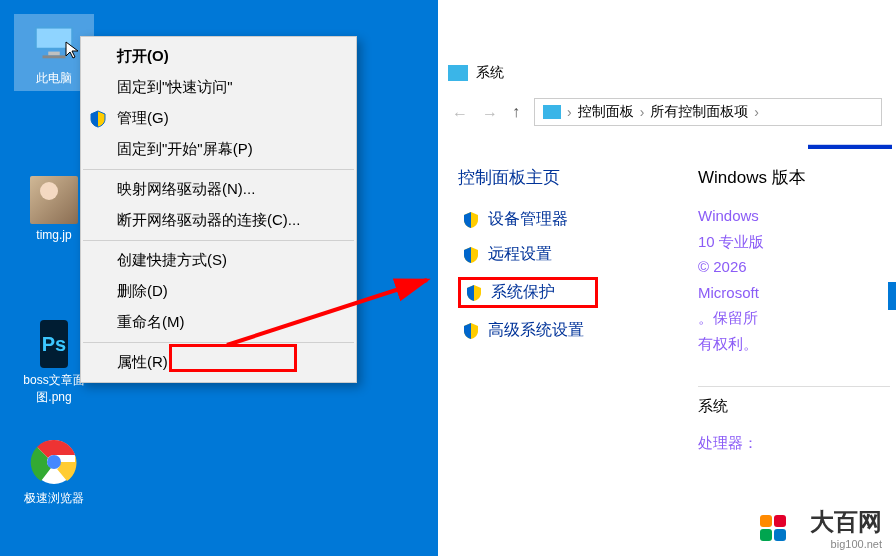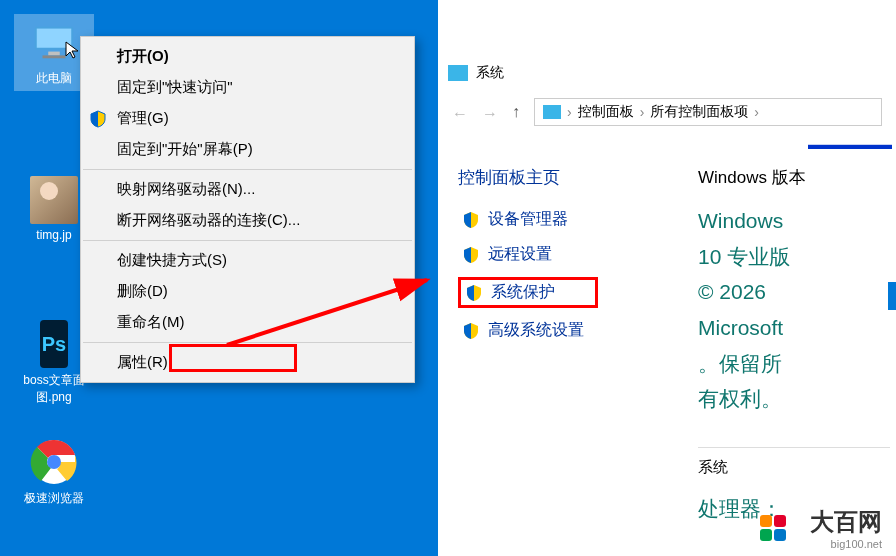--- a/index.html
+++ b/index.html
@@ -37,21 +37,21 @@
     .browser { left: 14px; top: 438px; }
     .pc-svg { width: 46px; height: 40px; }
     .photo-thumb { width: 48px; height: 48px; background: linear-gradient(135deg,#d0b896,#8a6d52); border-radius:2px; position:relative; overflow:hidden; }
     .photo-thumb::after{content:"";position:absolute;left:10px;top:6px;width:18px;height:18px;border-radius:50%;background:#f4d9c2;}
     .ps-icon { width:28px;height:48px;background:#001d33;display:flex;align-items:center;justify-content:center;color:#3cc7ff;font-weight:bold;font-size:20px;border-radius:4px;}
     .chrome-icon { width:48px;height:48px;position:relative; }
 
     .context-menu {
       position: absolute;
       left: 80px; top: 36px;
-      width: 335px;
+      width: 277px;
       background: #f2f2f2;
       border: 1px solid #ccc;
       box-shadow: 4px 4px 10px rgba(0,0,0,0.3);
       padding: 4px 0;
       font-size: 15px;
       color: #000;
     }
     .menu-item {
       display: flex;
       align-items: center;
@@ -134,21 +134,21 @@
     .shield {
       width: 18px; height: 18px;
     }
     .sysprot-box {
       border: 3px solid #ff0000;
       width: 140px;
     }
     .right-panel { flex: 1; padding-left: 10px; }
     .section-title { font-size: 17px; color: #000; margin-bottom: 14px; }
     .partial-link { color:#0033cc; text-align:right; padding-right:4px; height:20px; overflow:hidden;}
-    .info-block { color: #0f766e; font-size: 21px; line-height: 1.7; margin-bottom: 30px; }
+    .info-block { color: #8b5cf6; font-size: 15px; line-height: 1.7; margin-bottom: 30px; }
     .hr-light { border:none; border-top:1px solid #ddd; margin: 10px 0; }
     .brand-logo {
       position: absolute;
       right: 14px; bottom: 6px;
       display: flex;
       align-items: center;
       gap: 23px;
       font-size: 24px;
       font-weight: bold;
       color: #333;

